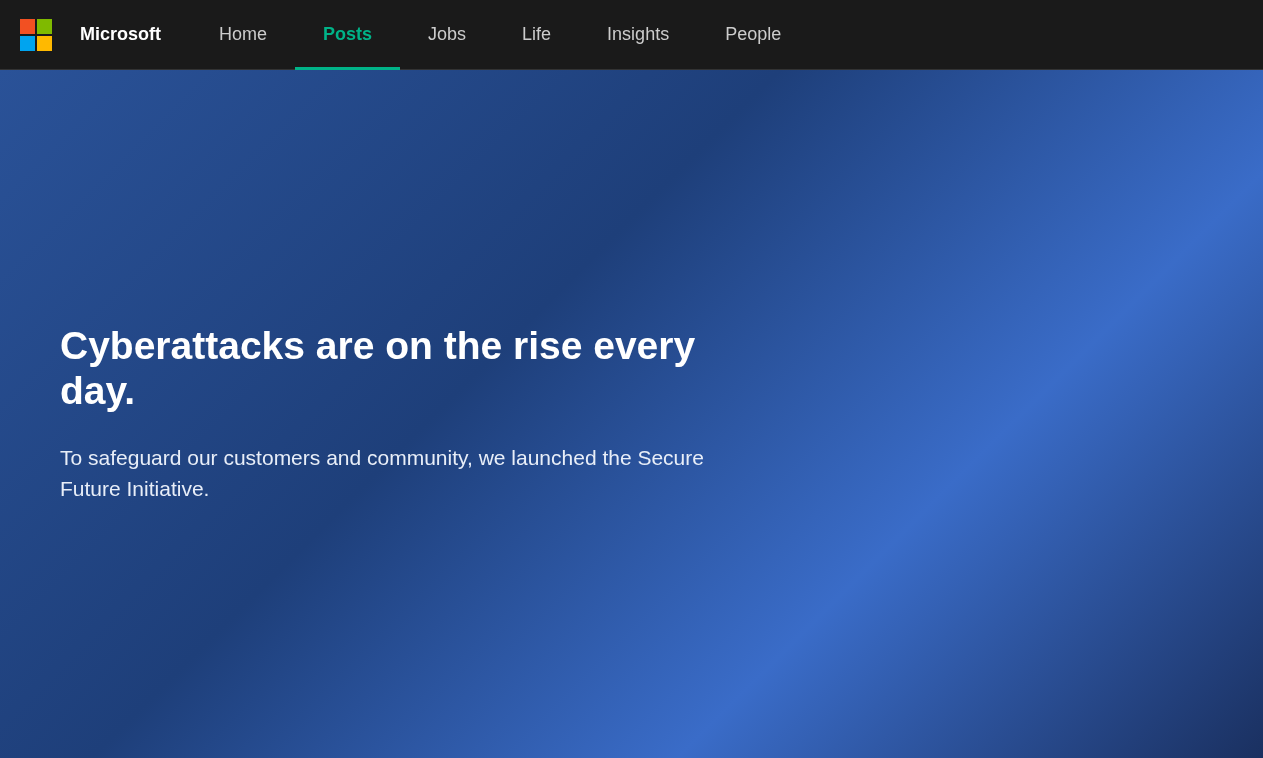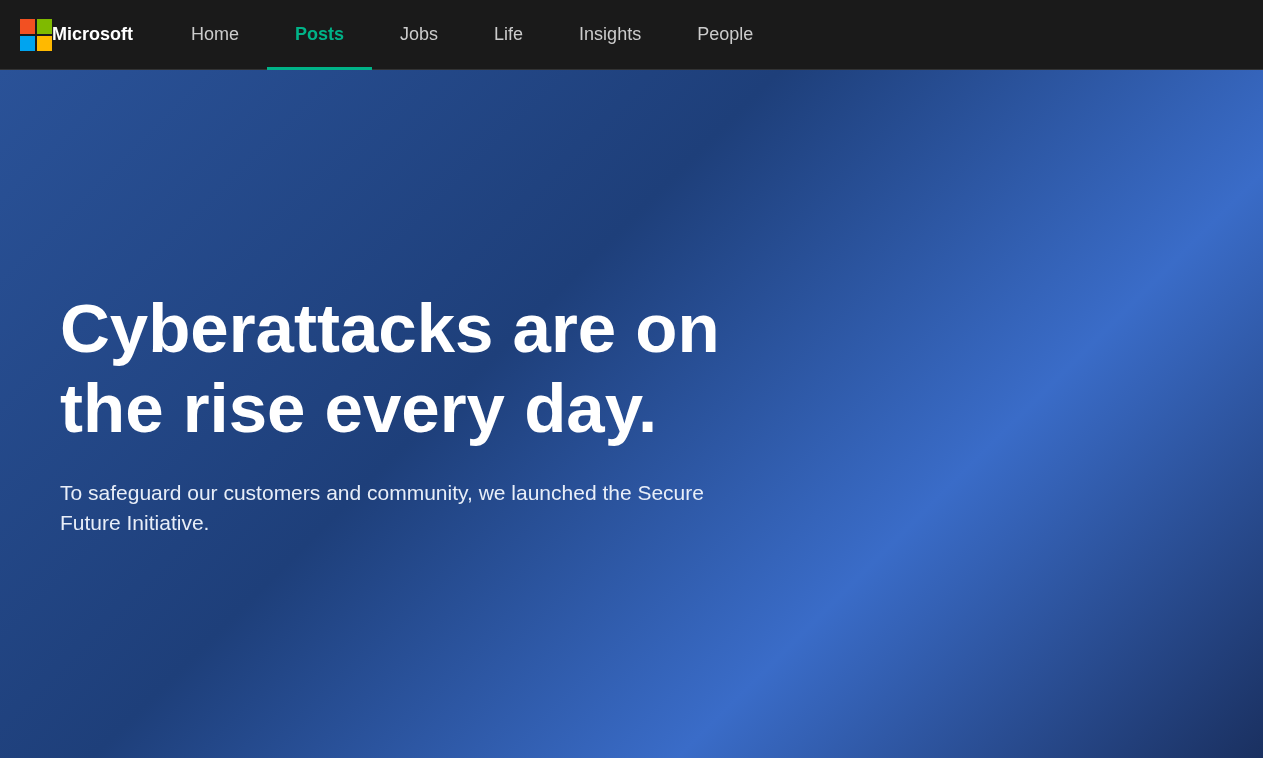--- a/index.html
+++ b/index.html
@@ -16,21 +16,21 @@
       background: #1a1a1a;
       height: 70px;
       display: flex;
       align-items: center;
       padding: 0 20px;
       border-bottom: 1px solid #333;
     }
     .brand {
       display: flex;
       align-items: center;
-      gap: 0;
+      gap: 28px;
       cursor: pointer;
     }
     .ms-logo {
       width: 32px;
       height: 32px;
       display: grid;
       grid-template-columns: 1fr 1fr;
       grid-template-rows: 1fr 1fr;
       gap: 2px;
     }
@@ -128,21 +128,21 @@
       bottom: 0;
       right: 0;
       width: 100%;
       height: 120px;
       background: linear-gradient(to top-left, #1a4080 0%, transparent 60%);
       border-radius: 80% 0 0 0;
     }
 
     .hero-title {
       color: #fff;
-      font-size: 69px;
+      font-size: 39px;
       font-weight: 700;
       line-height: 1.15;
       margin-bottom: 30px;
       max-width: 700px;
     }
 
     .hero-subtitle {
       color: #e8eef8;
       font-size: 21px;
       font-weight: 400;

